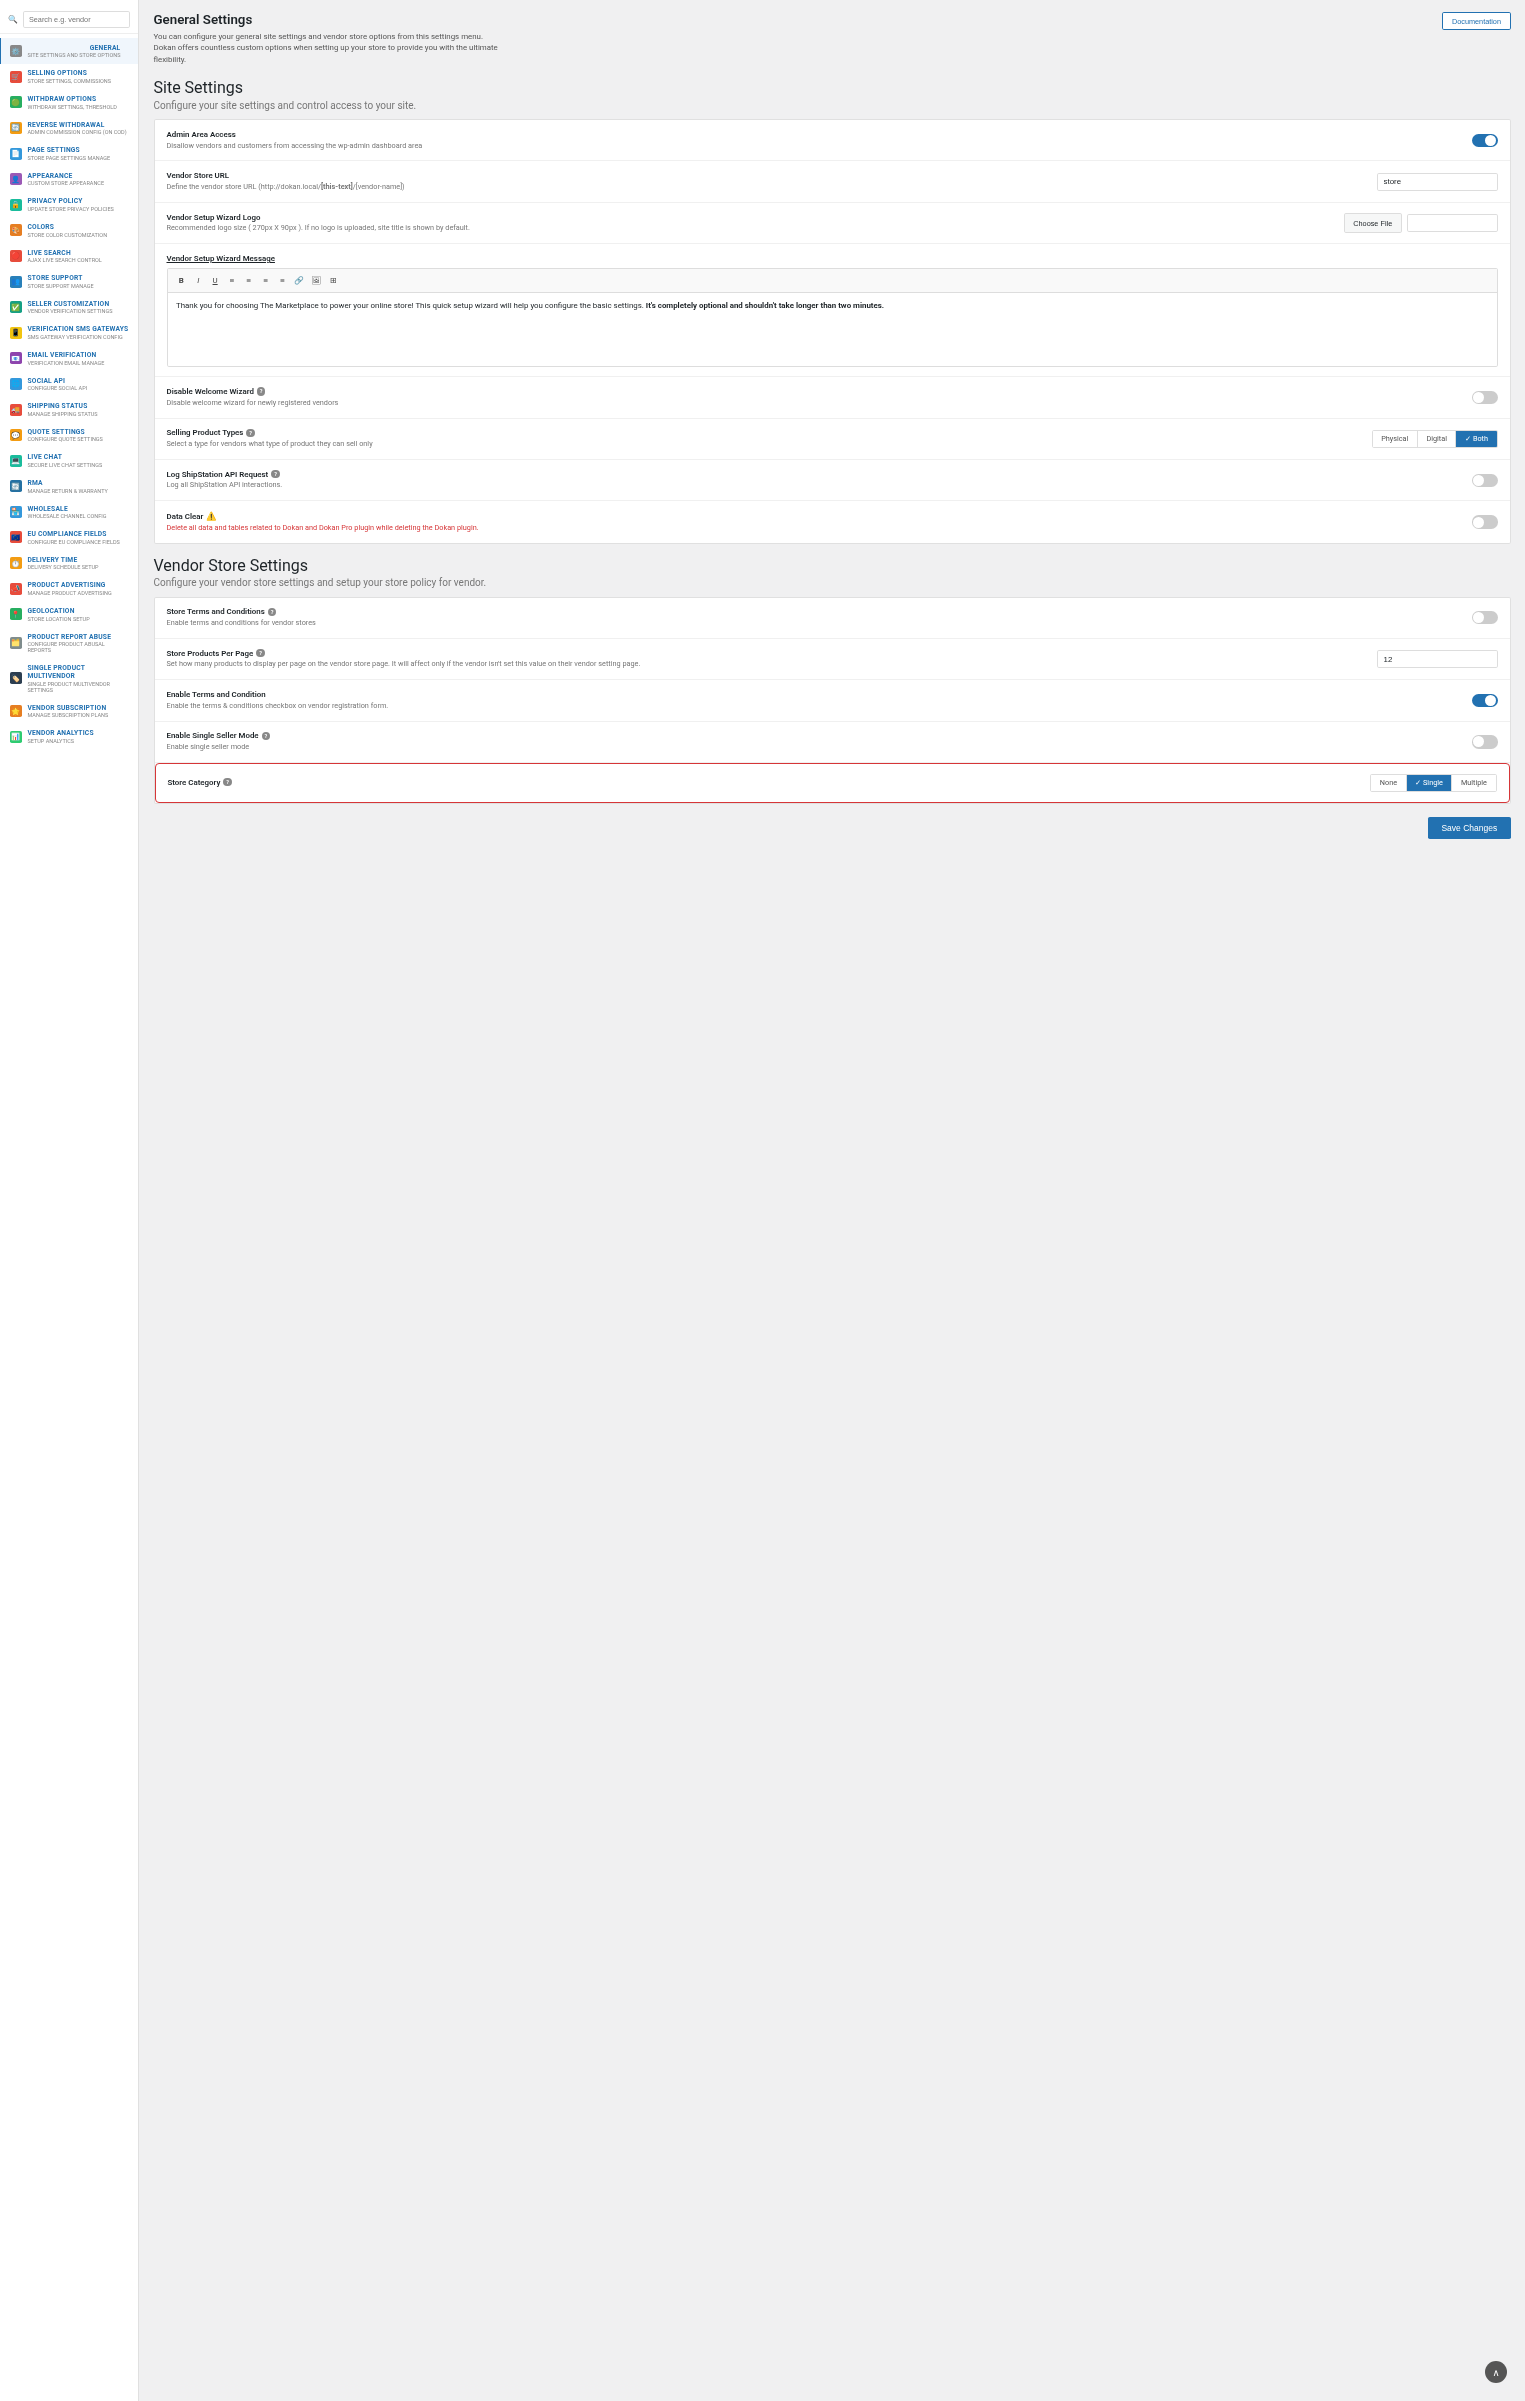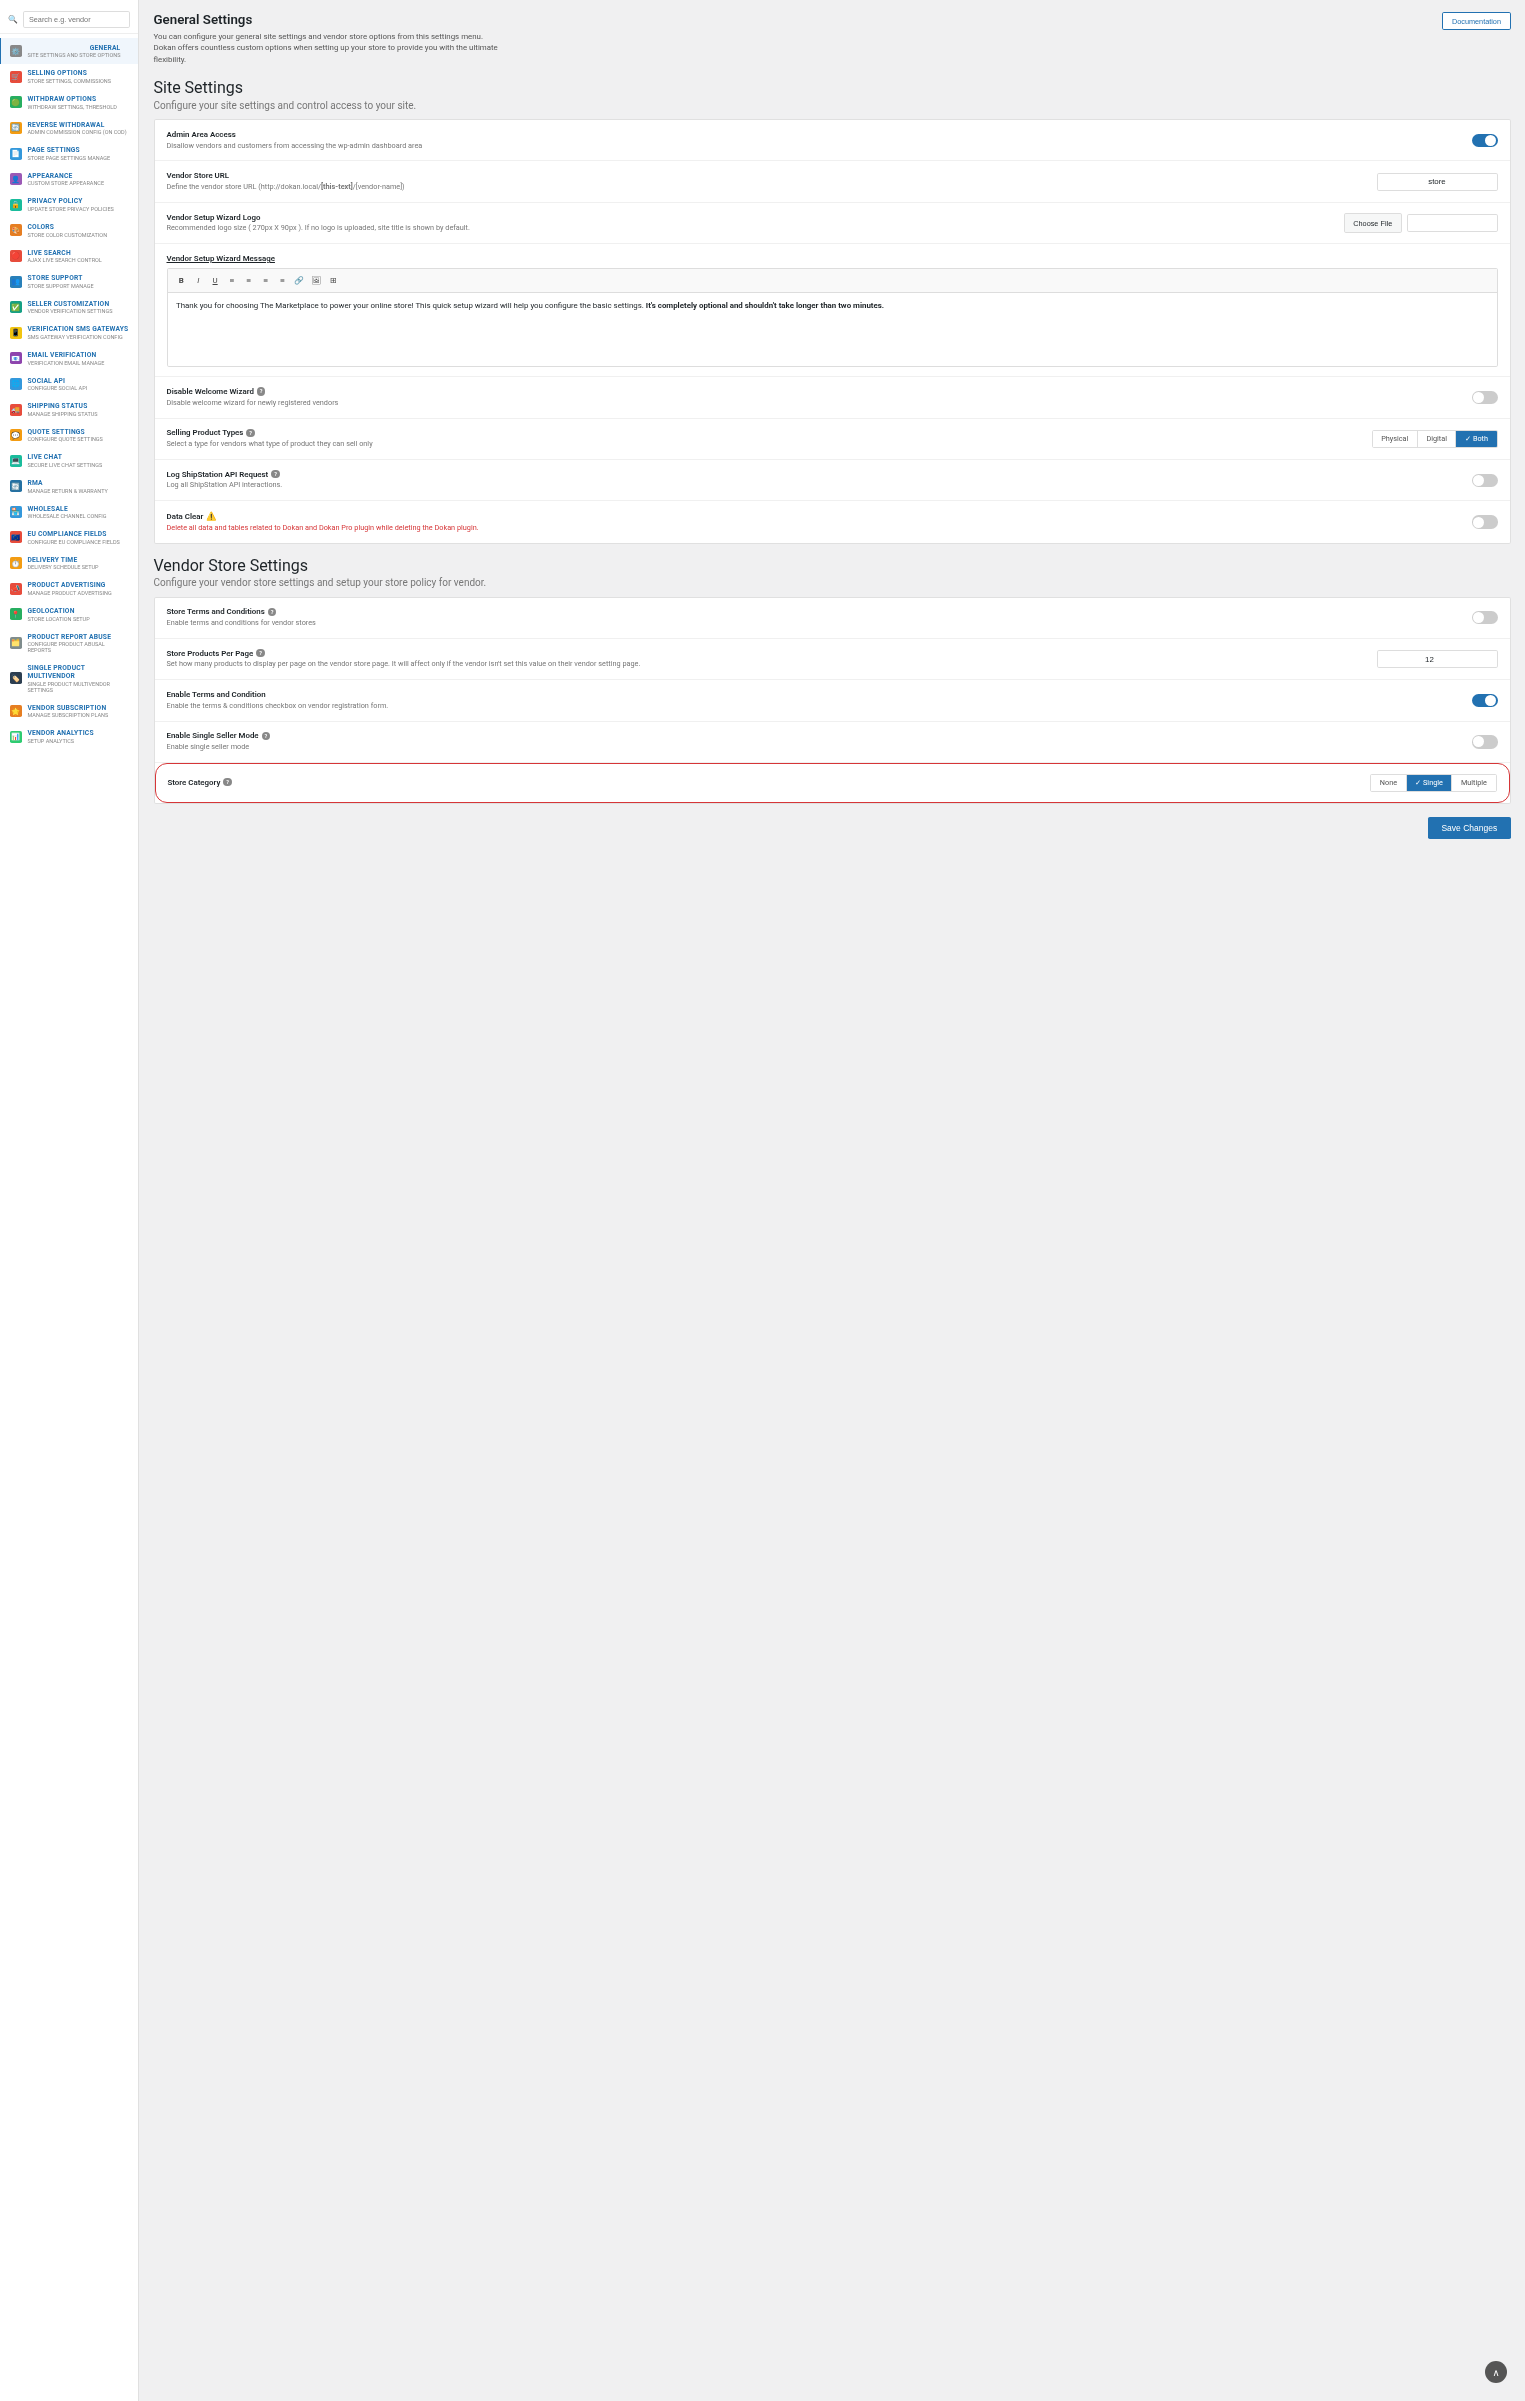--- a/index.html
+++ b/index.html
@@ -37,21 +37,21 @@
     .setting-sublabel { font-size: 7.3px; color: #777; line-height: 1.4; }
     .setting-sublabel.warning { color: #d63638; }
     
     
     .toggle { width: 25.4px; height: 13.3px; background: #ccc; border-radius: 6.7px; position: relative; cursor: pointer; flex-shrink: 0; }
     .toggle.on { background: #2271b1; }
     .toggle::after { content: ''; width: 11px; height: 11px; background: #fff; border-radius: 50%; position: absolute; top: 1.2px; left: 1.2px; transition: left 0.2s; }
     .toggle.on::after { left: 13.3px; }
     
     
-    .text-input { border: 0.6px solid #ddd; border-radius: 1.8px; padding: 3.6px 6px; font-size: 7.9px; color: #1d2327; width: 121px; text-align: center; }
+    .text-input { border: 0.6px solid #ddd; border-radius: 1.8px; padding: 3.6px 6px; font-size: 7.9px; color: #1d2327; width: 121px; }
     
     
     .file-upload { display: flex; align-items: center; gap: 4.8px; }
     .choose-file-btn { background: #f6f7f7; border: 0.6px solid #ddd; border-radius: 1.8px; padding: 4.2px 8.5px; font-size: 7.3px; cursor: pointer; color: #1d2327; }
     .file-name-input { border: 0.6px solid #ddd; border-radius: 1.8px; padding: 3.6px 6px; font-size: 7.3px; color: #999; width: 91px; }
     
     
     .toolbar { display: flex; align-items: center; gap: 1.2px; padding: 3.6px 6px; border-bottom: 0.6px solid #ddd; background: #f9f9f9; }
     .toolbar-btn { width: 15.7px; height: 15.7px; display: flex; align-items: center; justify-content: center; border: 0.6px solid transparent; border-radius: 1.2px; cursor: pointer; font-size: 7.9px; color: #444; }
     .editor-area { padding: 7.3px 8.5px; min-height: 73px; font-size: 7.9px; color: #1d2327; line-height: 1.5; }
@@ -432,21 +432,21 @@
         <div class="setting-info">
           <div class="setting-label">
             Enable Single Seller Mode
             <span class="help-icon">?</span>
           </div>
           <div class="setting-sublabel">Enable single seller mode</div>
         </div>
         <div class="toggle"></div>
       </div>
 
-      <div class="setting-row" style="border: 1.2px solid #d63638; border-radius:12px;">
+      <div class="setting-row" style="border: 1.2px solid #d63638; border-radius:4px;">
         <div class="setting-info">
           <div class="setting-label">
             Store Category
             <span class="help-icon">?</span>
           </div>
         </div>
         <div class="btn-group">
           <div class="btn-group-item">None</div>
           <div class="btn-group-item active">✓ Single</div>
           <div class="btn-group-item">Multiple</div>

